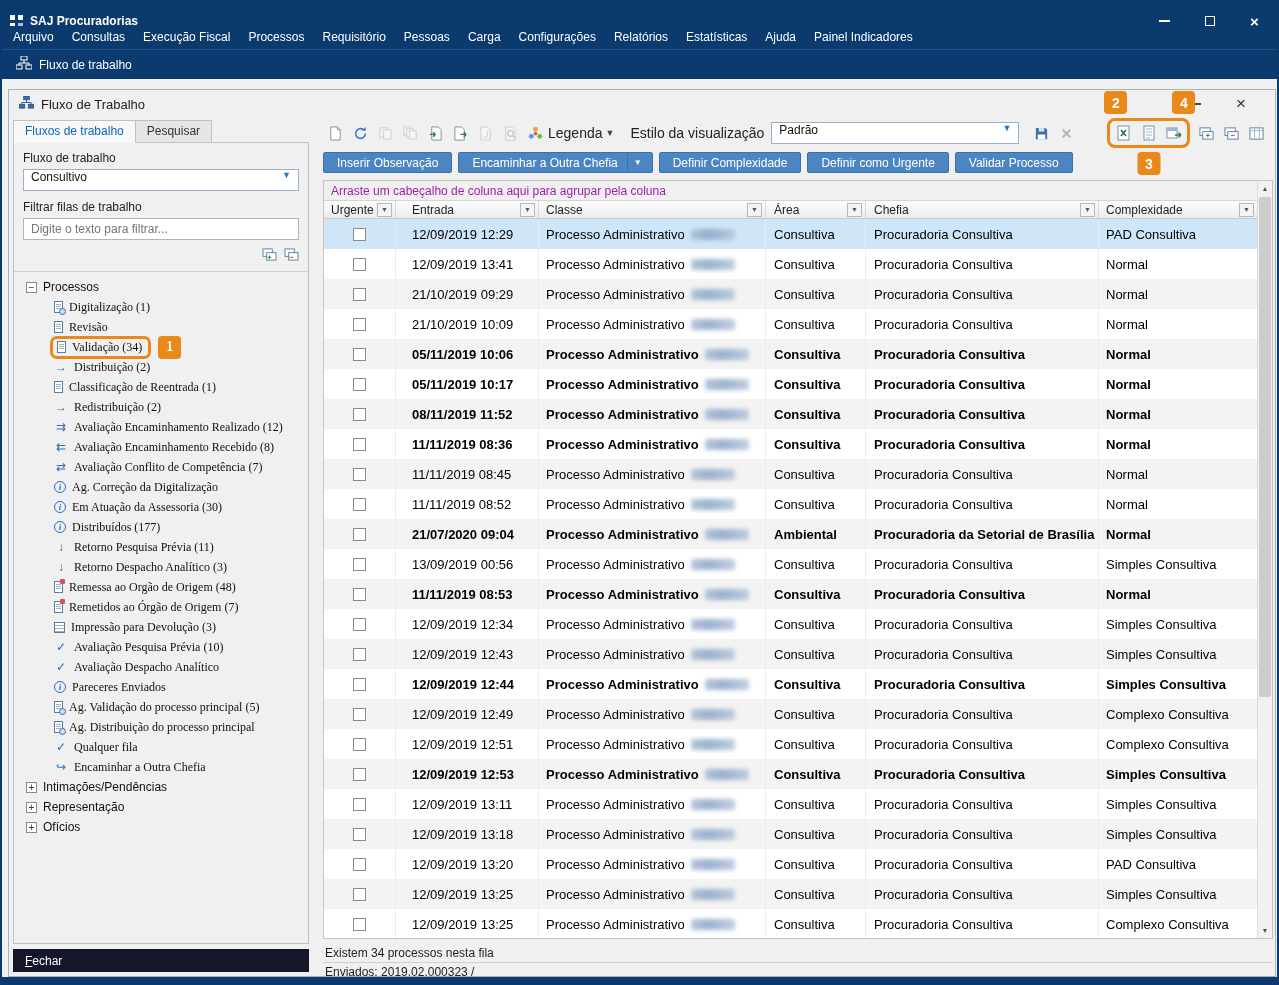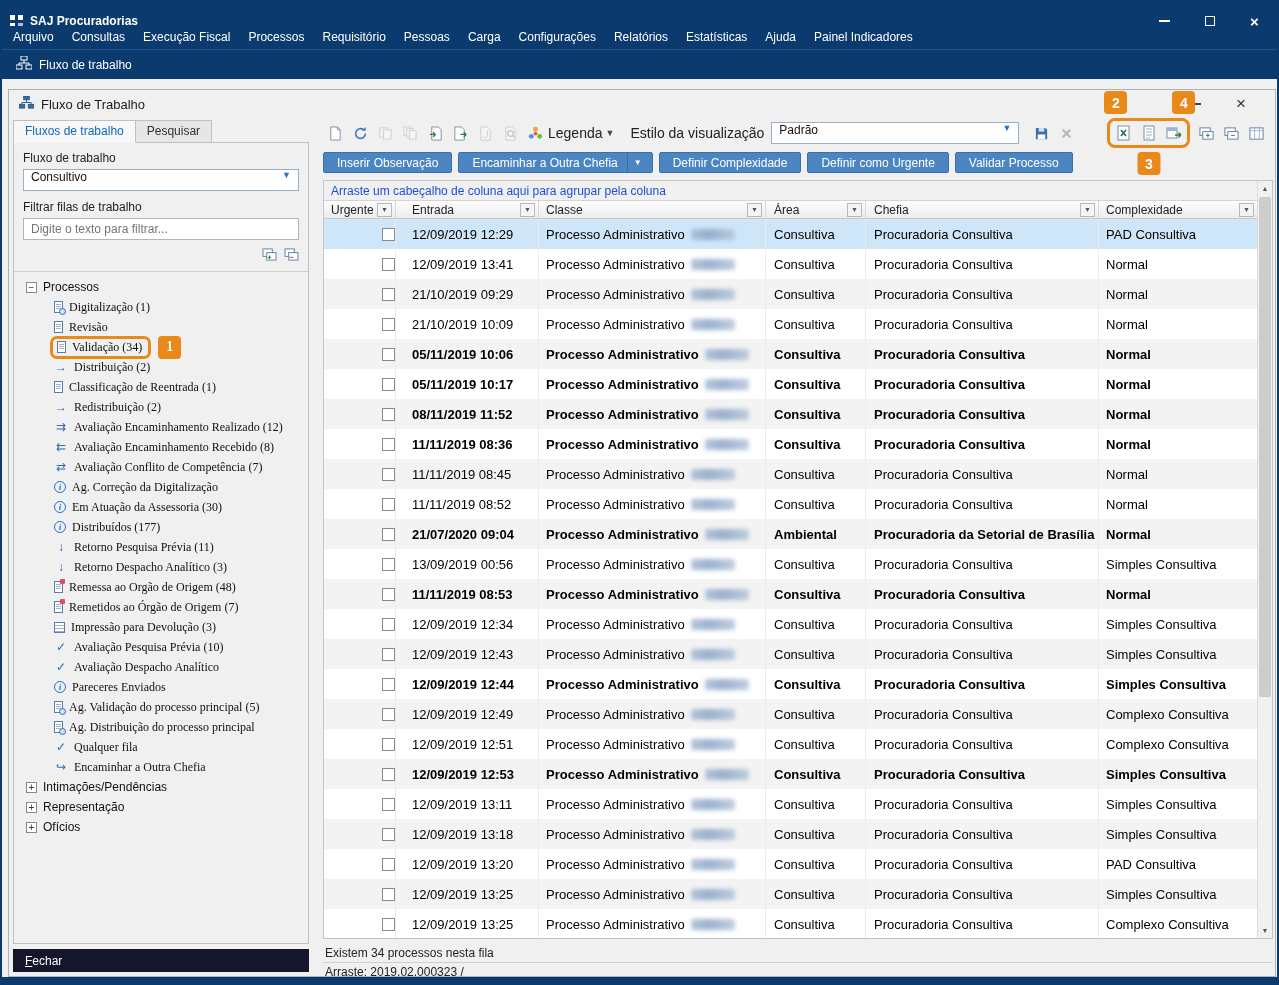--- a/index.html
+++ b/index.html
@@ -84,32 +84,32 @@
   .b2 { top:-27px; left:-3px; }
   .b4 { top:-27px; right:-5px; }
   .b3 { bottom:-27px; left:50%; transform:translateX(-50%); }
   .right-group { margin-left:auto; margin-right:4px; }
   .rp-actions { display:flex; gap:6px; margin-top:6px; flex:none; }
   .action-btn { background:#4c86c2; border:1px solid #3d6fa5; color:#fff; font-size:12px; height:21px; display:inline-flex; align-items:center; padding:0 13px; border-radius:2px; white-space:nowrap; }
   .action-btn .split { margin:0 -9px 0 9px; padding:0 6px; border-left:1px solid #3d6fa5; font-size:8px; height:100%; display:flex; align-items:center; }
   
   .grid-region { margin-top:7px; display:flex; border:1px solid #c4c4c4; height:759px; flex:none; background:#fff; }
   .grid-main { flex:1; display:flex; flex-direction:column; min-width:0; }
-  .group-bar { height:20px; background:#f0f0f0; font-size:12px; color:#1d4ed8; display:flex; align-items:center; padding-left:7px; border-bottom:1px solid #d4d4d4; flex:none; }
+  .group-bar { height:20px; background:#f0f0f0; font-size:12px; color:#a21caf; display:flex; align-items:center; padding-left:7px; border-bottom:1px solid #d4d4d4; flex:none; }
   .grid-header { display:flex; height:18px; background:linear-gradient(#fdfdfd,#ececec); border-bottom:1px solid #c8c8c8; flex:none; }
   .gh-cell { display:flex; align-items:center; font-size:12px; color:#222; padding:0 3px 0 7px; border-right:1px solid #d8d8d8; }
   .gh-label { flex:1; overflow:hidden; white-space:nowrap; }
   .filter-btn { width:15px; height:14px; border:1px solid #b8b8b8; background:#f4f4f4; font-size:7px; color:#555; display:flex; align-items:center; justify-content:center; flex:none; }
   .grid-body { flex:1; overflow:hidden; background:#fff; }
   .grid-row { display:flex; height:30px; font-size:13px; color:#000; }
   .grid-row.evenrow { background:#f3f3f3; }
   .grid-row.selected { background:#cfe6f9; }
   .grid-row.bold { font-weight:bold; }
   .gc { display:flex; align-items:center; border-right:1px solid #ececec; overflow:hidden; white-space:nowrap; }
-  .c0 { width:72px; justify-content:flex-end; }
+  .c0 { width:72px; justify-content:center; }
   .c1 { width:143px; padding-left:16px; }
   .c2 { width:227px; padding-left:7px; }
   .c3 { width:100px; padding-left:8px; }
   .c4 { width:233px; padding-left:8px; }
   .c5 { width:158px; padding-left:7px; border-right:none; }
   .checkbox { width:13px; height:13px; border:1px solid #8a8a8a; background:#fff; flex:none; }
   .redacted { display:inline-block; width:44px; height:11px; margin-left:6px; border-radius:2px; background:linear-gradient(90deg,#a9bcd4,#8aa5c6 40%,#b6c6da); filter:blur(2px); opacity:.85; }
   .vscroll { width:15px; background:#f1f1f1; border-left:1px solid #dcdcdc; position:relative; flex:none; }
   .sb-up,.sb-down { position:absolute; left:0; width:100%; height:15px; display:flex; align-items:center; justify-content:center; font-size:7px; color:#555; }
   .sb-up { top:0; } .sb-down { bottom:0; }
@@ -854,20 +854,20 @@
               <span class="sb-up">▲</span>
               <span class="sb-thumb"></span>
               <span class="sb-down">▼</span>
             </div>
           </div>
 
           <div class="rp-status1">
             <span>Existem 34 processos nesta fila</span>
           </div>
           <div class="rp-status2">
-            <span>Arraste: 2019.02.000323 /</span>
+            <span>Enviados: 2019.02.000323 /</span>
           </div>
 
         </div>
       </div>
     </div>
   </div>
 </div>
 
 </body></html>

